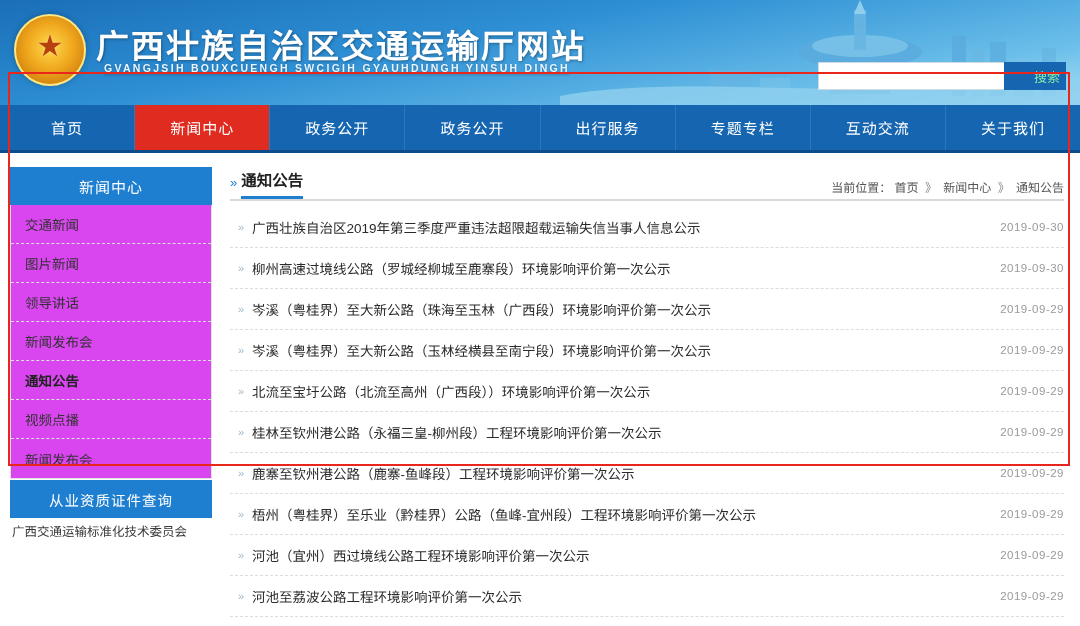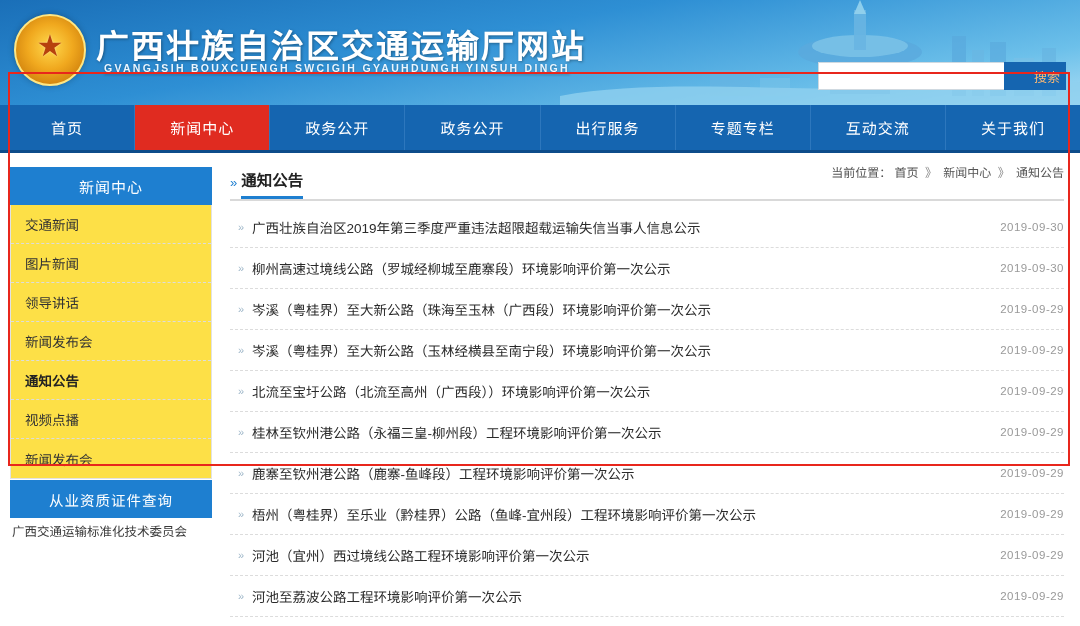--- a/index.html
+++ b/index.html
@@ -63,21 +63,21 @@
   }
   .search-input {
     width: 186px; height: 28px;
     border: 1px solid #cfd9e0; border-right: none;
     background: #ffffff;
     font-size: 12px; color: #333; padding: 0 8px;
     outline: none;
   }
   .search-btn {
     width: 62px; height: 28px;
-    background: #1565b0; color: #fdba74;
+    background: #1565b0; color: #86efac;
     border: none; cursor: pointer;
     font-size: 13px;
     font-family: "Liberation Sans", sans-serif;
     padding-left: 30px;
   }
 
   
   .nav {
     display: flex; width: 1080px; height: 48px;
     background: #1565b0;
@@ -102,21 +102,21 @@
   .side-head {
     height: 38px; background: #1e7fd0; color: #fff;
     display: flex; align-items: center; justify-content: center;
     font-size: 15px; letter-spacing: 1px;
   }
   .side-list { border: 1px solid #e2e2e2; border-top: none; }
   .side-item {
     height: 39px; display: flex; align-items: center;
     padding-left: 14px; font-size: 13.5px; color: #333;
     border-bottom: 1px dashed #dcdcdc;
-    cursor: pointer; background: #fde047;
+    cursor: pointer; background: #d946ef;
   }
   .side-item:last-child { border-bottom: none; }
   .side-item.active { font-weight: bold; color: #222; }
   .side-head2 {
     margin-top: 1px;
     height: 38px; background: #1e7fd0; color: #fff;
     display: flex; align-items: center; justify-content: center;
     font-size: 14.5px; letter-spacing: 1px;
   }
   .side-foot {
@@ -131,21 +131,21 @@
     border-bottom: 2px solid #d9d9d9;
     padding-bottom: 0;
     height: 34px;
   }
   .ch-left { display: flex; align-items: center; gap: 6px; height: 34px; }
   .ch-arrow { color: #1e7fd0; font-size: 13px; letter-spacing: -2px; }
   .ch-title {
     font-size: 15.5px; font-weight: bold; color: #222;
     border-bottom: 3px solid #1e7fd0; padding-bottom: 6px; margin-bottom: -2px;
   }
-  .breadcrumb { font-size: 12px; color: #555; padding-bottom: 19px; white-space: nowrap; }
+  .breadcrumb { font-size: 12px; color: #555; padding-bottom: 4px; white-space: nowrap; }
   .breadcrumb .bc-sep { color: #888; margin: 0 3px; }
 
   .list { margin-top: 6px; position: relative; }
   .list-row {
     display: flex; align-items: center;
     height: 41px;
     border-bottom: 1px dashed #dcdcdc;
     font-size: 13.5px; color: #2a2a2a;
     cursor: pointer;
   }

